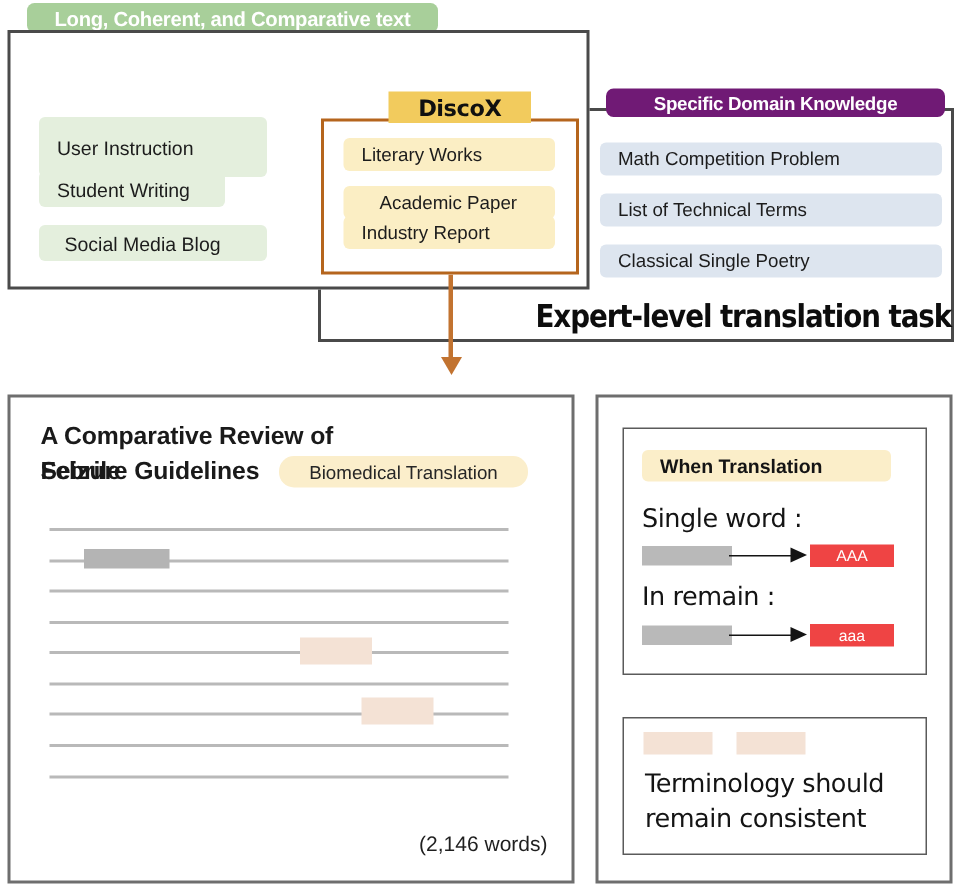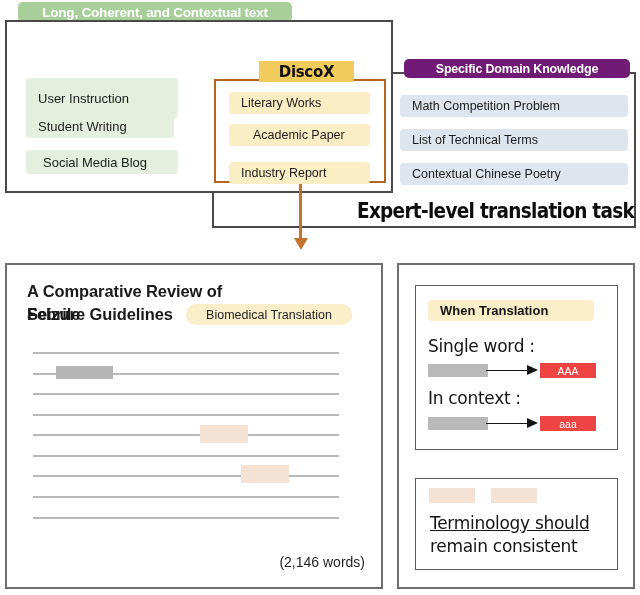--- a/index.html
+++ b/index.html
@@ -164,47 +164,47 @@
     line-height: 1.32;
     font-family: "DejaVu Sans", sans-serif;
     letter-spacing: -0.3px;
   }
 </style>
 </head>
 <body>
 
 <div id="stage">
 
-  <div class="abs banner banner-green" style="left:18px; top:2px; width:274px; height:20px; font-size:13.5px;">Long, Coherent, and Contextual text</div>
+  <div class="abs banner banner-green" style="left:18px; top:2px; width:274px; height:20px; font-size:13.5px;">Long, Coherent, and Comparative text</div>
 
   <div class="abs outline-box" style="left:212px; top:72px; width:424px; height:156px; z-index:2;"></div>
 
   <div class="abs outline-box" style="left:5px; top:20px; width:388px; height:173px; z-index:3;"></div>
 
   <div class="abs hdr-black" style="left:15px; top:30px; width:340px; height:28px; font-size:22px; line-height:28px;">Discourse-level translation task</div>
 
   <div class="abs pill pill-green" style="left:26px; top:78px; width:152px; height:40px; font-size:13px; z-index:4;">User Instruction</div>
-  <div class="abs pill pill-green" style="left:26px; top:114px; width:148px; height:24px; font-size:13px; z-index:4;">Student Writing</div>
+  <div class="abs pill pill-green" style="left:26px; top:114px; width:124px; height:24px; font-size:13px; z-index:4;">Student Writing</div>
   <div class="abs pill pill-green" style="left:26px; top:150px; width:152px; height:24px; font-size:13px; z-index:4;padding-left:17px;">Social Media Blog</div>
 
   <div class="abs banner banner-blue" style="left:404px; top:59px; width:226px; height:19px; font-size:12.5px; z-index:4;">Specific Domain Knowledge</div>
 
   <div class="abs pill pill-blue" style="left:400px; top:95px; width:228px; height:22px; font-size:12.5px; z-index:4;">Math Competition Problem</div>
   <div class="abs pill pill-blue" style="left:400px; top:129px; width:228px; height:22px; font-size:12.5px; z-index:4;">List of Technical Terms</div>
-  <div class="abs pill pill-blue" style="left:400px; top:163px; width:228px; height:22px; font-size:12.5px; z-index:4;">Contextual Chinese Poetry</div>
+  <div class="abs pill pill-blue" style="left:400px; top:163px; width:228px; height:22px; font-size:12.5px; z-index:4;">Classical Single Poetry</div>
 
   <div class="abs hdr-black right-origin" style="left:320px; top:198px; width:308px; height:26px; font-size:21px; line-height:26px; text-align:right; z-index:4;">Expert-level translation task</div>
 
   <div class="abs discox-badge" style="left:259px; top:61px; width:95px; height:21px; font-size:15px;">DiscoX</div>
 
   <div class="abs orange-box" style="left:214px; top:79px; width:172px; height:104px;"></div>
 
   <div class="abs pill pill-yellow" style="left:229px; top:92px; width:141px; height:22px; font-size:12.5px; z-index:7;">Literary Works</div>
   <div class="abs pill pill-yellow" style="left:229px; top:124px; width:141px; height:22px; font-size:12.5px; z-index:7;padding-left:24px;">Academic Paper</div>
-  <div class="abs pill pill-yellow" style="left:229px; top:162px; width:141px; height:22px; font-size:12.5px; z-index:7;">Industry Report</div>
+  <div class="abs pill pill-yellow" style="left:229px; top:144px; width:141px; height:22px; font-size:12.5px; z-index:7;">Industry Report</div>
 
   <div class="abs conn-line" style="left:299px; top:183px; width:2.5px; height:56px;"></div>
   <div class="abs conn-head" style="left:293.5px; top:238px;"></div>
 
   <div class="abs outline-box" style="left:5px; top:263px; width:378px; height:326px; border-color:#6e6e6e;"></div>
 
   <div class="abs doc-title" style="left:27px; top:303px; width:180px; font-size:16.5px;">Seizure Guidelines</div>
   <div class="abs doc-title" style="left:27px; top:280px; width:250px; font-size:16.5px;">A Comparative Review of Febrile</div>
 
   <div class="abs tag-bio" style="left:186px; top:304px; width:166px; height:21px; font-size:12.5px;border-radius:10px;">Biomedical Translation</div>
@@ -230,27 +230,27 @@
   <div class="abs inner-box" style="left:415px; top:285px; width:203px; height:165px;"></div>
 
   <div class="abs wt-badge" style="left:428px; top:300px; width:166px; height:21px; font-size:13px;">When Translation</div>
 
   <div class="abs wt-label" style="left:428px; top:336px; font-size:17px;">Single word :</div>
   <div class="abs src-blk" style="left:428px; top:364px; width:60px; height:13px;"></div>
   <div class="abs arrow-shaft" style="left:486px; top:369.5px; width:42px;"></div>
   <div class="abs arrow-head" style="left:527px; top:365px;"></div>
   <div class="abs dst-blk" style="left:540px; top:363px; width:56px; height:15px; font-size:10.5px;">AAA</div>
 
-  <div class="abs wt-label" style="left:428px; top:388px; font-size:17px;">In context :</div>
+  <div class="abs wt-label" style="left:428px; top:388px; font-size:17px;">In remain :</div>
   <div class="abs src-blk" style="left:428px; top:417px; width:60px; height:13px;"></div>
   <div class="abs arrow-shaft" style="left:486px; top:422.5px; width:42px;"></div>
   <div class="abs arrow-head" style="left:527px; top:418px;"></div>
   <div class="abs dst-blk" style="left:540px; top:416px; width:56px; height:15px; font-size:10.5px;">aaa</div>
 
   <div class="abs inner-box" style="left:415px; top:478px; width:203px; height:92px;"></div>
 
   <div class="abs blk-peach" style="left:429px; top:488px; width:46px; height:15px;"></div>
   <div class="abs blk-peach" style="left:491px; top:488px; width:46px; height:15px;"></div>
 
-  <div class="abs term-text" style="left:430px; top:512px; font-size:17px;text-decoration:underline;">Terminology should</div>
+  <div class="abs term-text" style="left:430px; top:512px; font-size:17px;">Terminology should</div>
   <div class="abs term-text" style="left:430px; top:535px; font-size:17px;">remain consistent</div>
 
 </div>
 
 </body></html>

